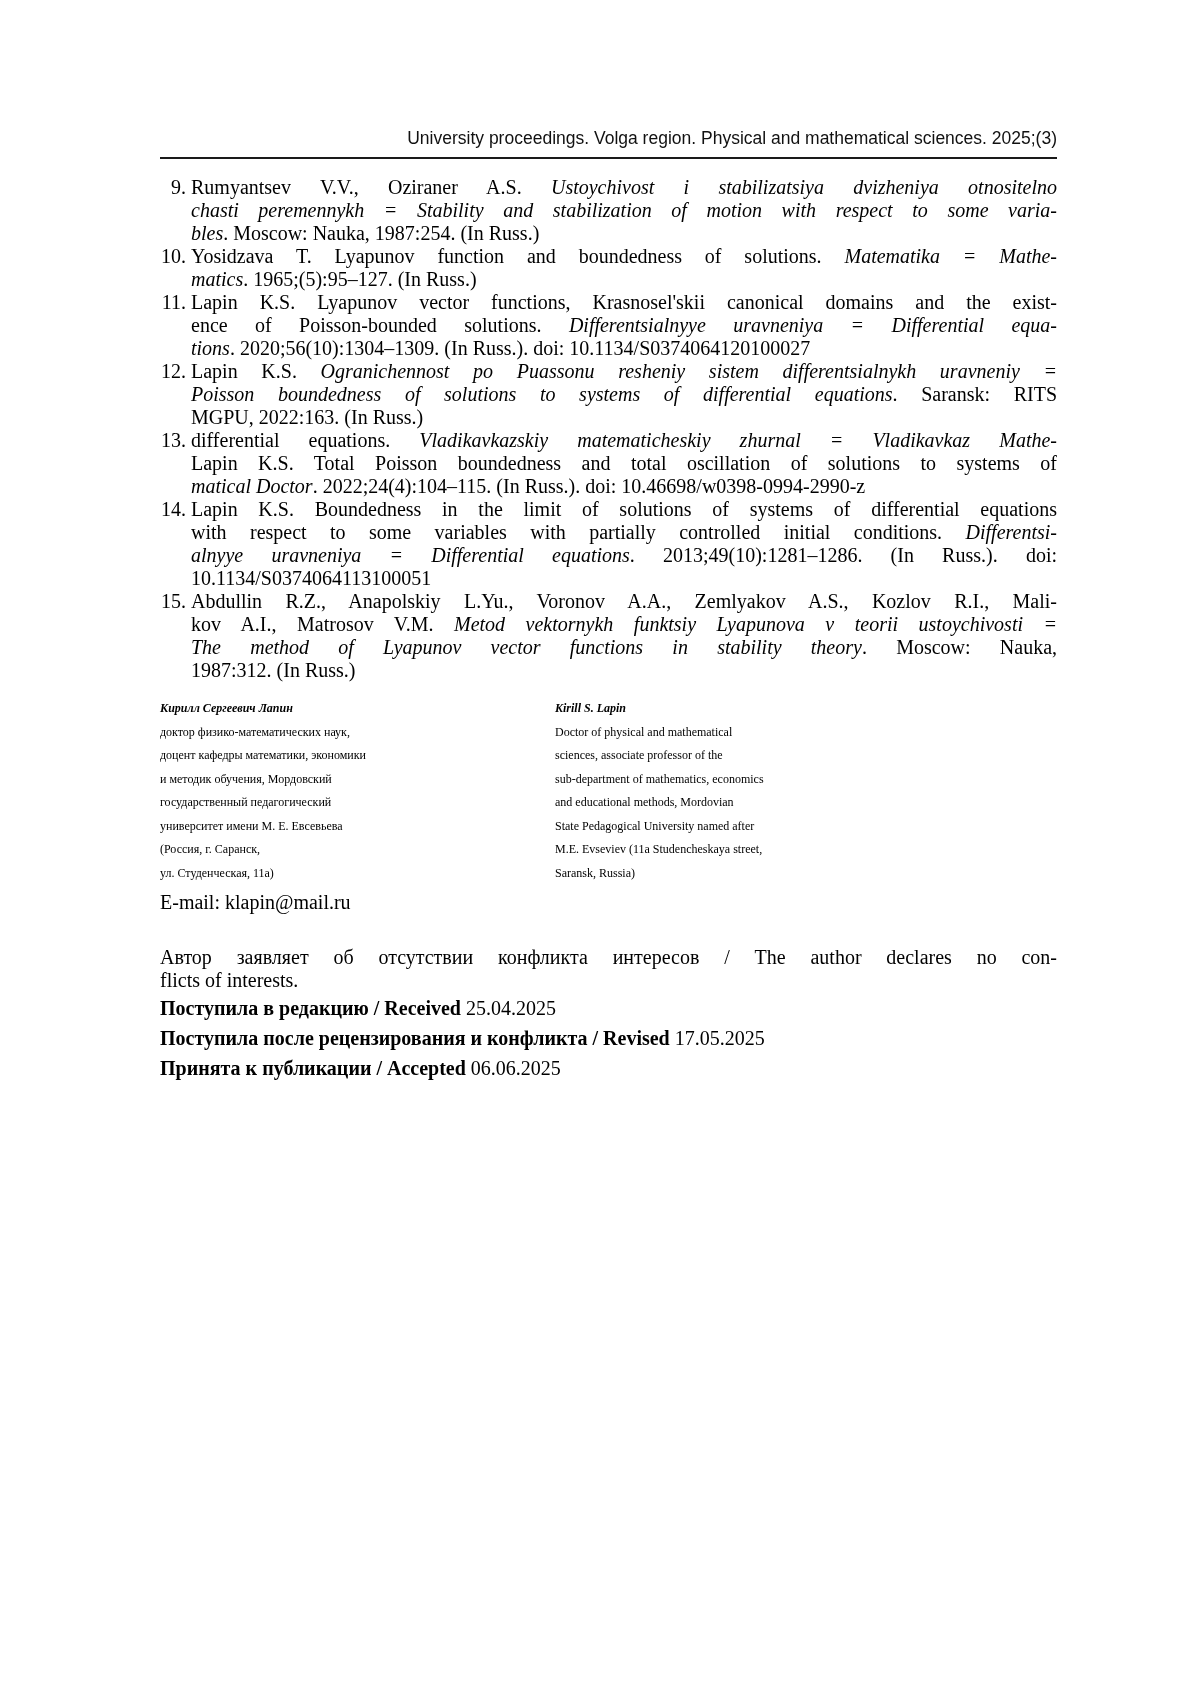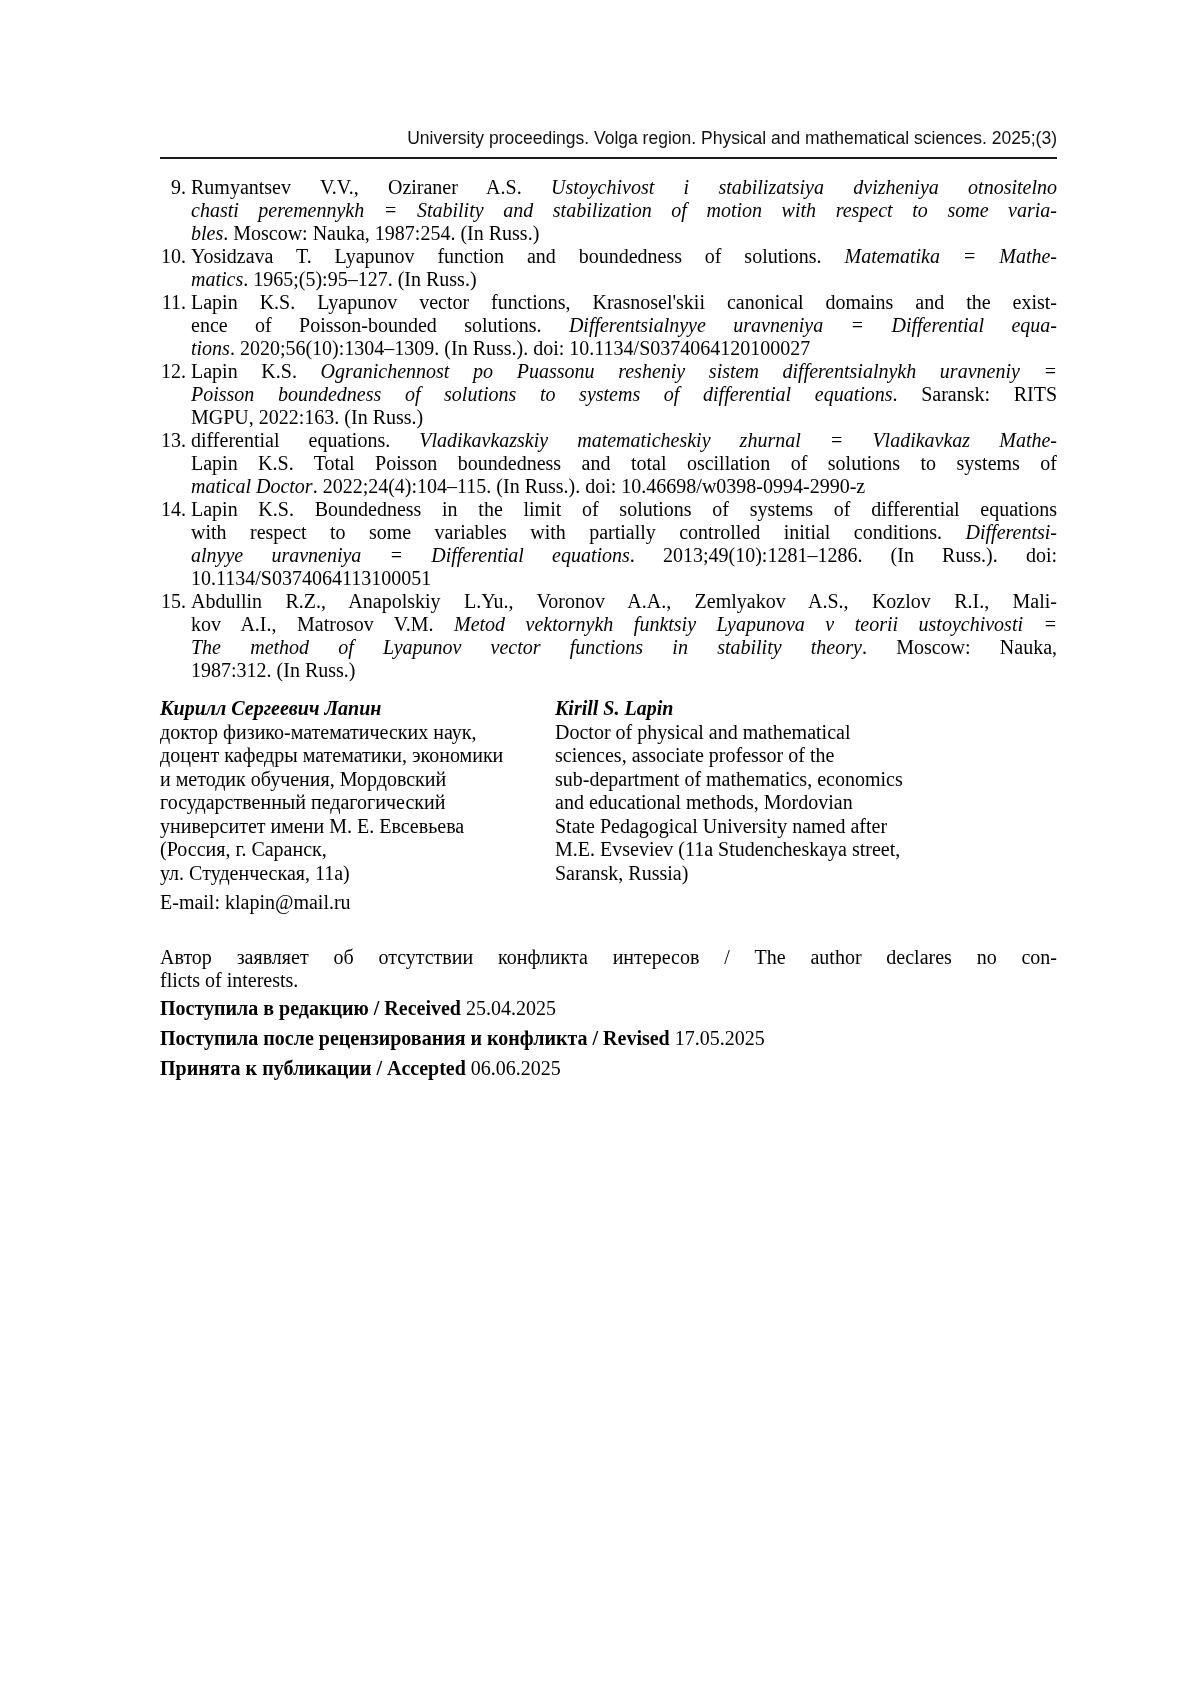--- a/index.html
+++ b/index.html
@@ -47,21 +47,21 @@
     margin-top: 21px;
     width: 776px;
     text-align: center;
     font-weight: bold;
     font-size: 20.5px;
     line-height: 23px;
   }
   .authors {
     display: flex;
     margin-top: 15px;
-    font-size: 20px;
+    font-size: 12px;
     line-height: 23.5px;
   }
   .col-left { width: 395px; flex: 0 0 395px; }
   .col-right { flex: 1; }
   .author-name { font-weight: bold; font-style: italic; }
   .email { margin-top: 6px; font-size: 20px; line-height: 23px; }
   .conflict {
     margin-top: 32px;
     font-weight: normal;
     font-size: 20px;

